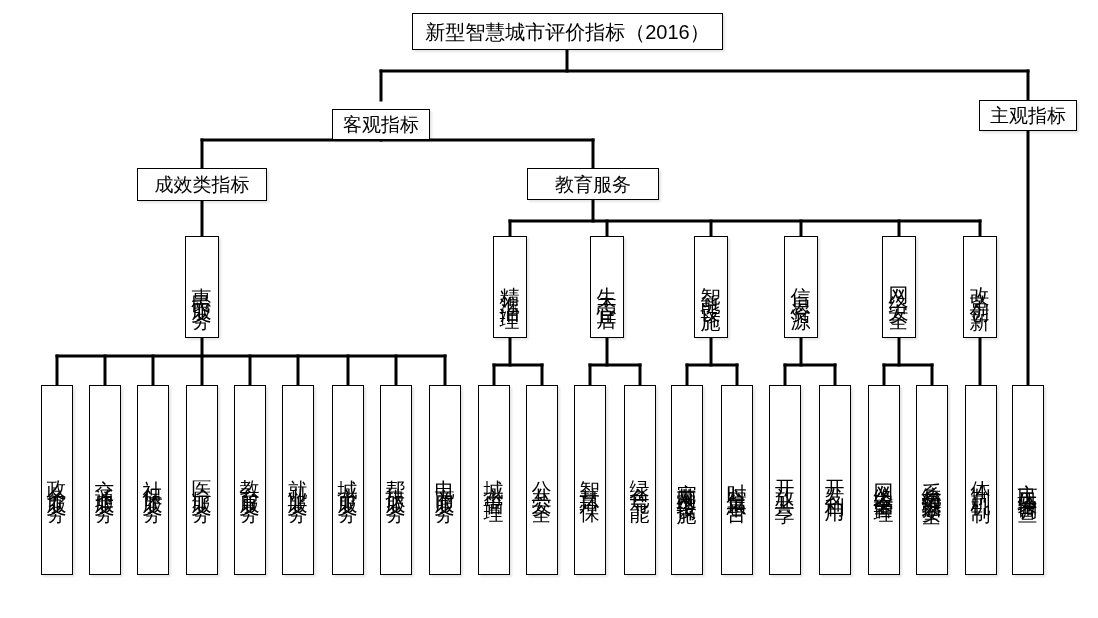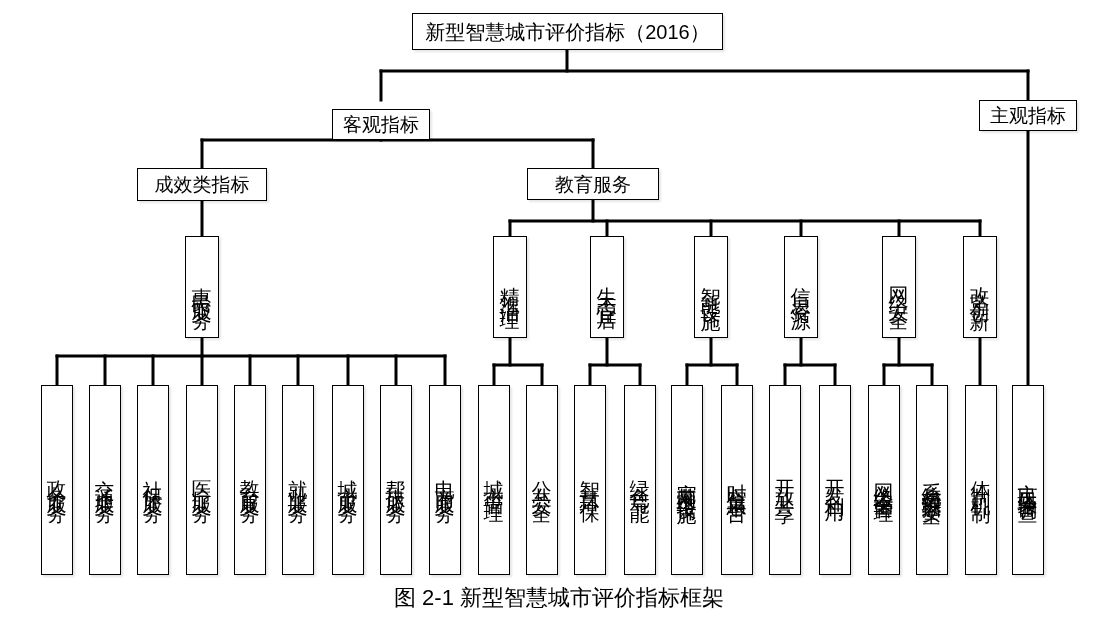--- a/index.html
+++ b/index.html
@@ -192,14 +192,13 @@
       <div class="node v" style="left: 965px; top: 385px; width: 32px; height: 190px;">
         <span>体制机制</span>
       </div>
       <div class="node" style="left: 979px; top: 100px; width: 98px; height: 31px;">
         <span>主观指标</span>
       </div>
       <div class="node v long" style="left: 1012px; top: 385px; width: 32px; height: 190px;">
         <span>市民体验调查</span>
       </div>
     </div>
-  <div id="caption">图 2-1 新型智慧城市评价指标框架</div>
 </div>
 
 </body></html>

